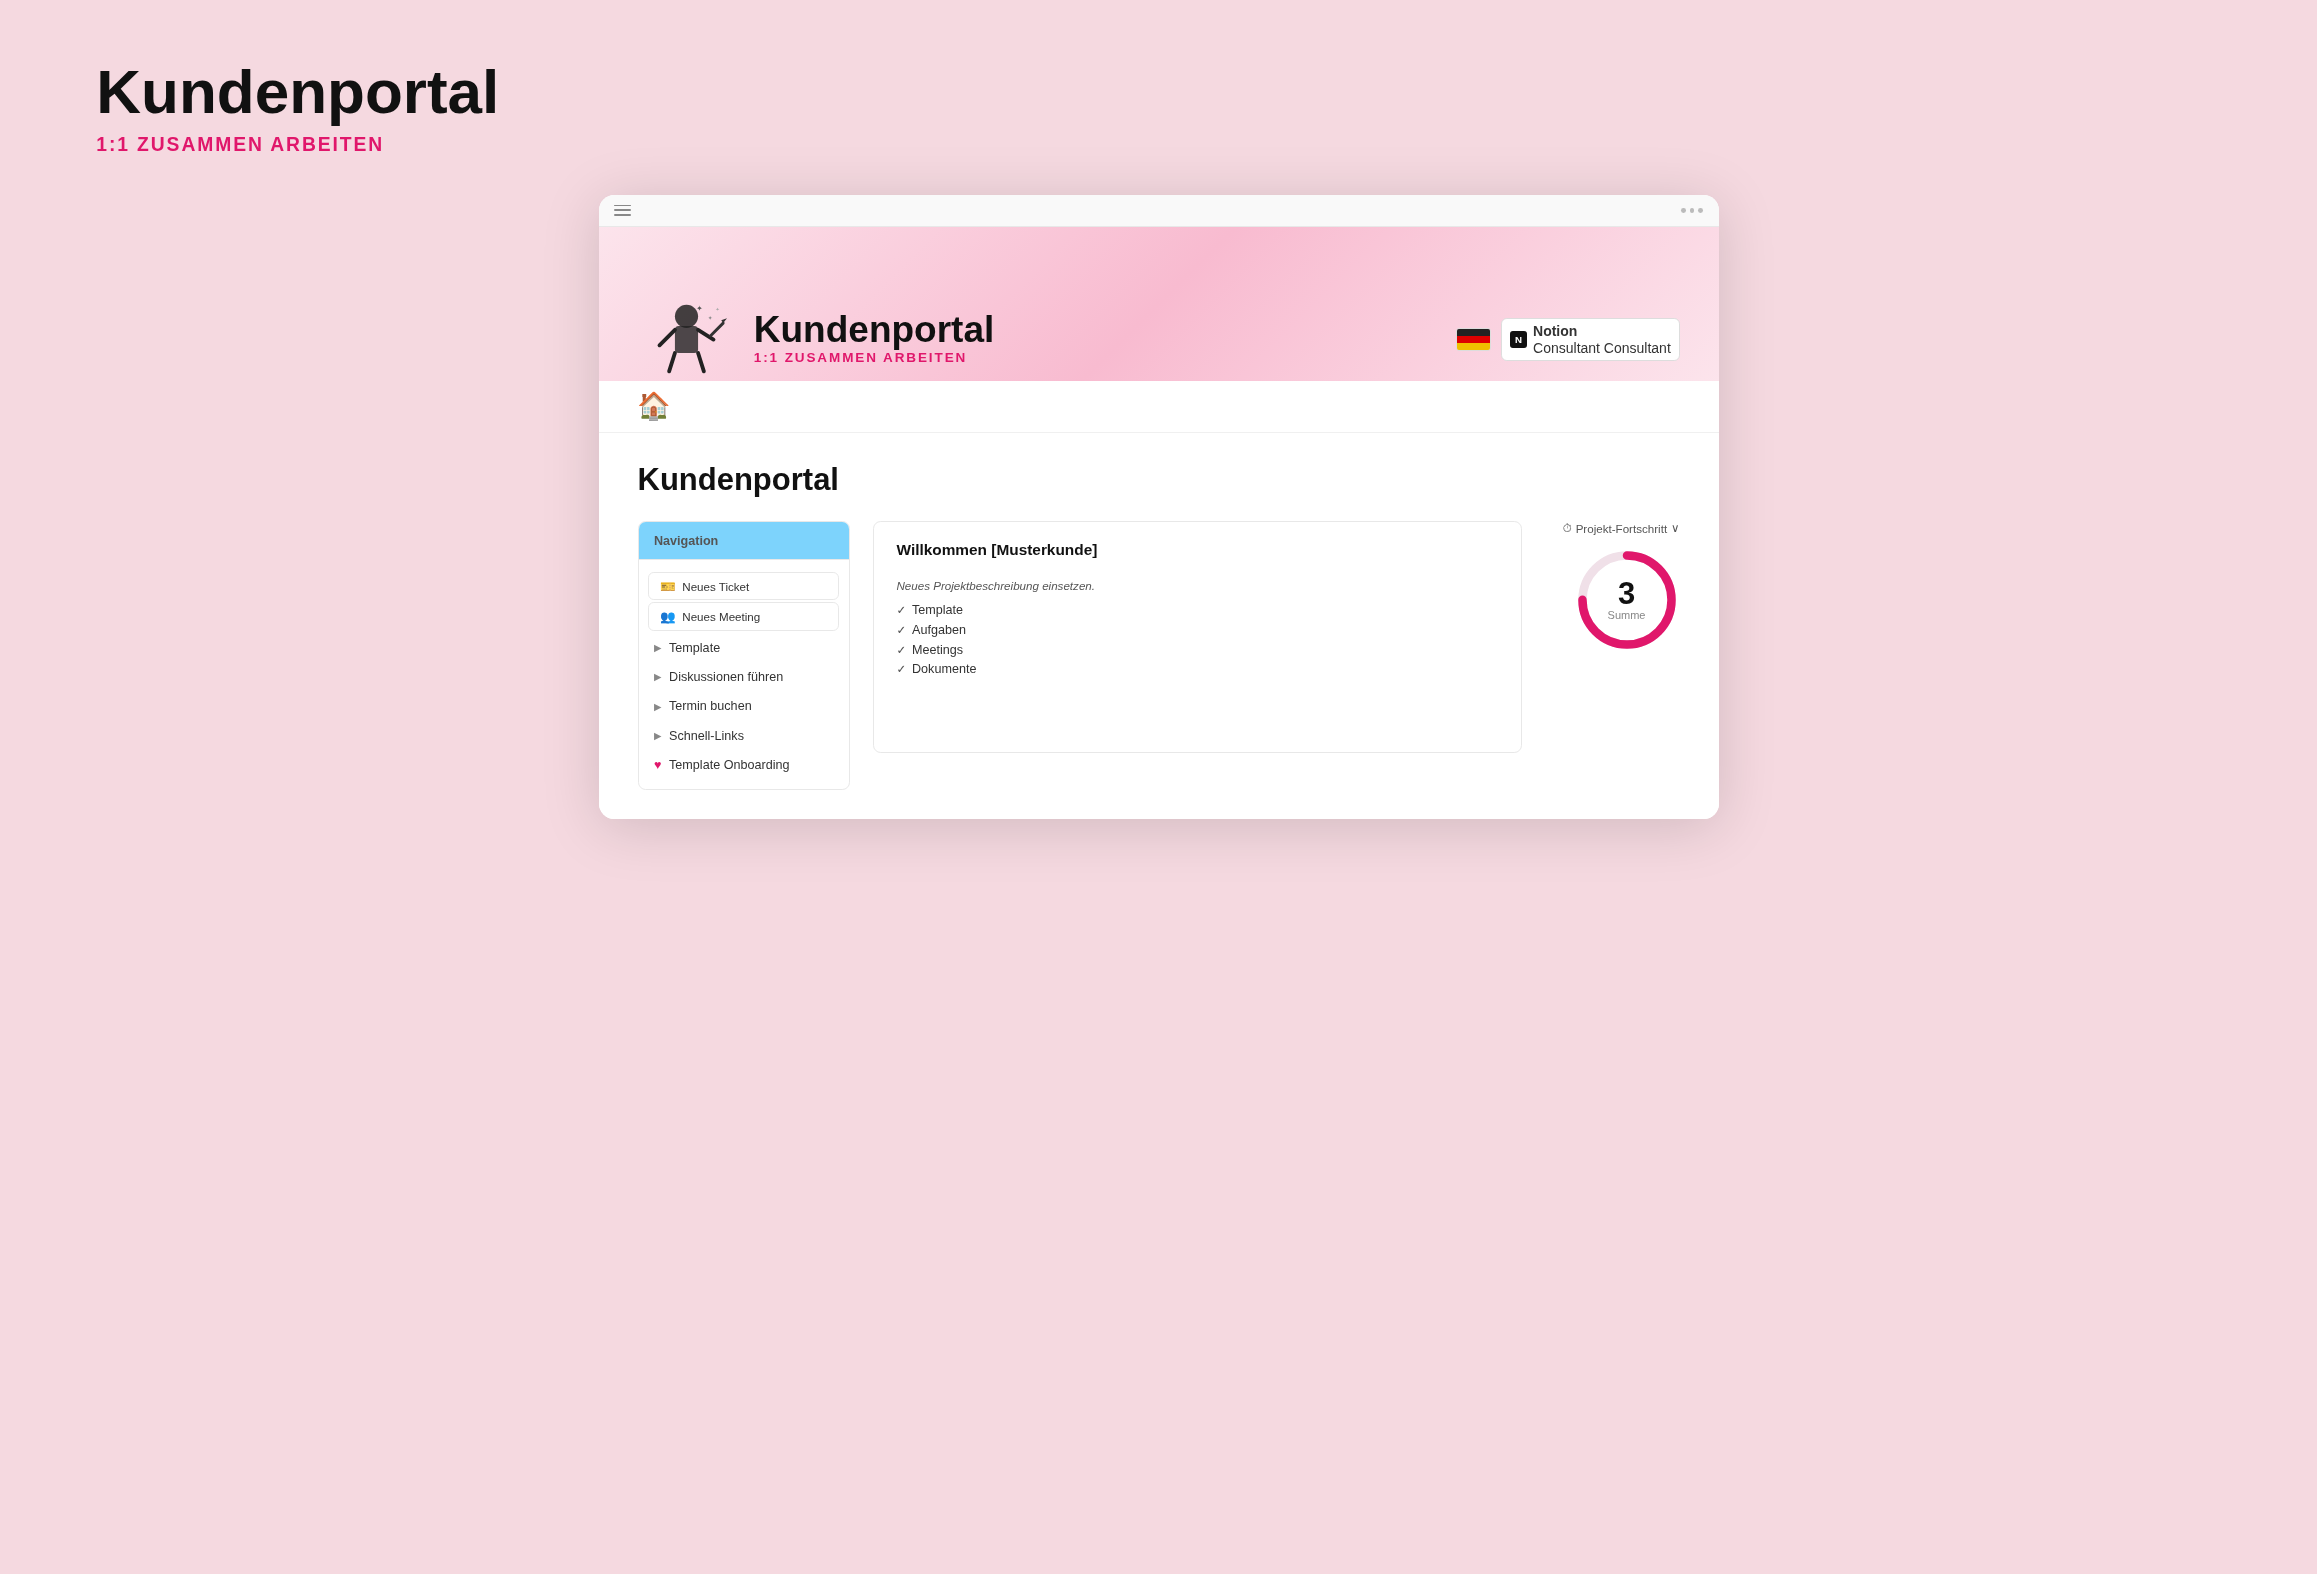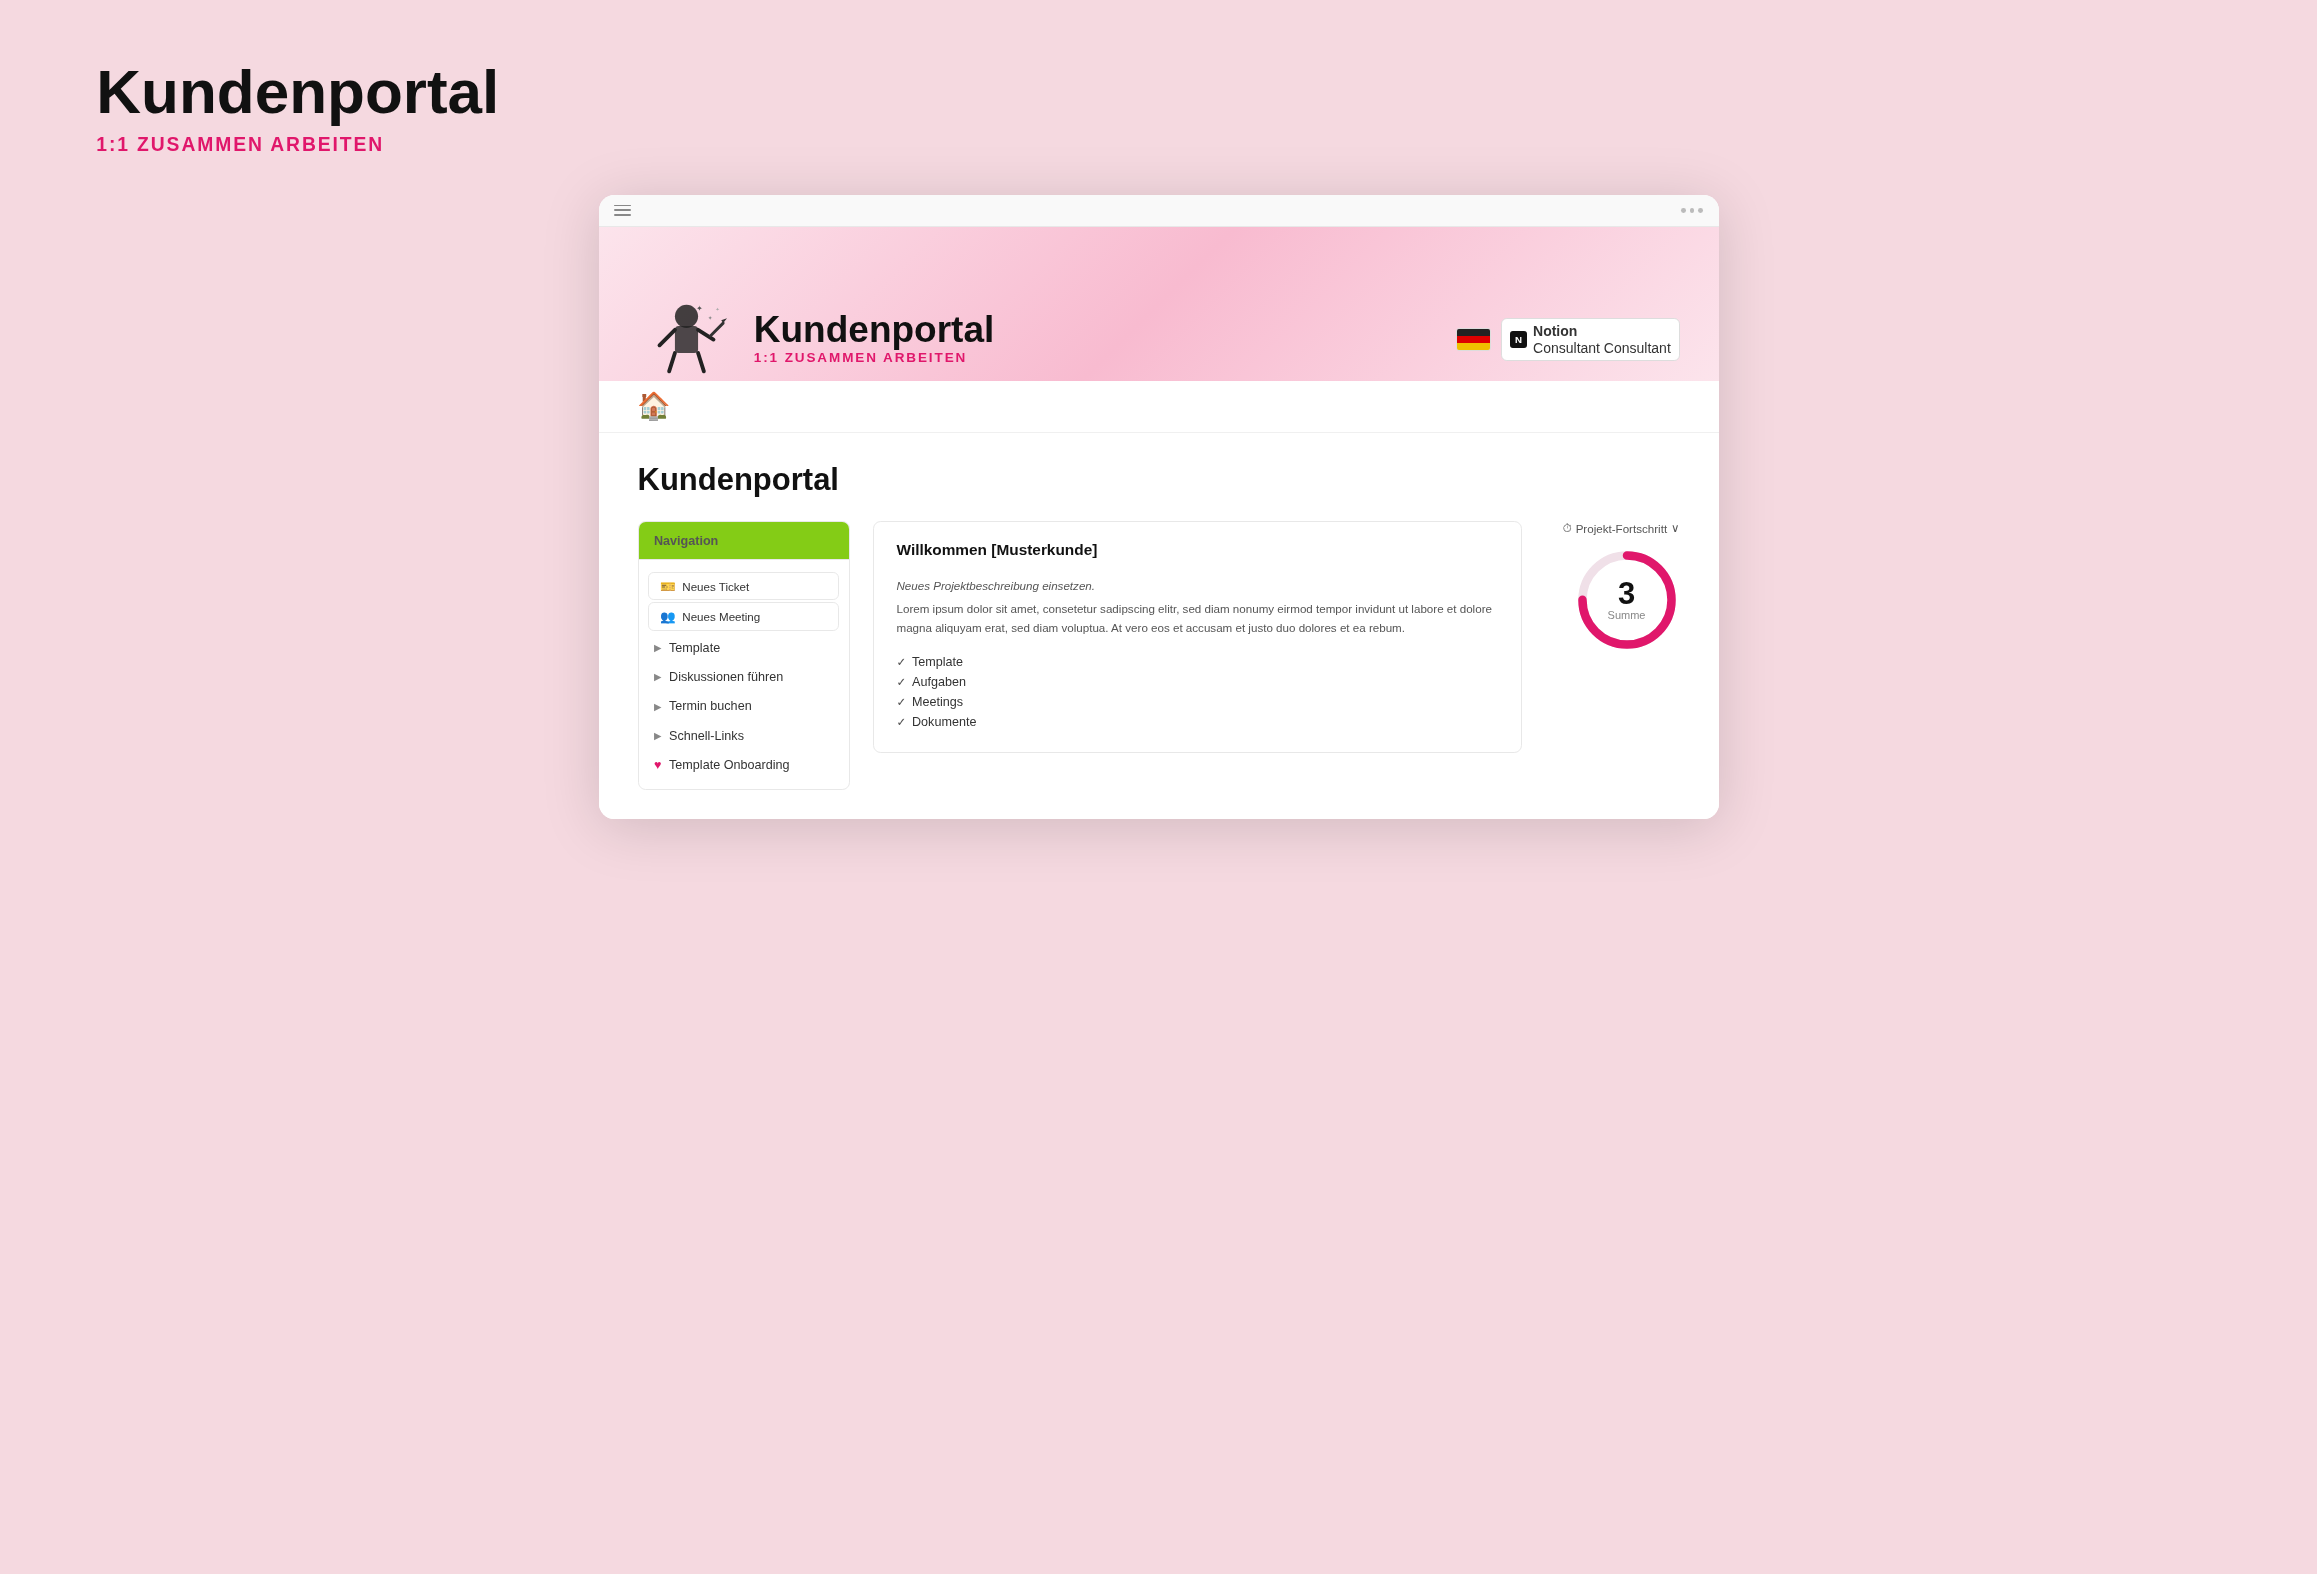--- a/index.html
+++ b/index.html
@@ -199,21 +199,21 @@
       border: 1px solid #e8e8e8;
       border-radius: 7.7px;
       overflow: hidden;
     }
     .nav-sidebar-header {
       padding: 11.6px 15.4px;
       font-size: 12.6px;
       font-weight: 600;
       color: #555;
       border-bottom: 1px solid #e8e8e8;
-      background: #84cc16;
+      background: #7dd3fc;
     }
     .nav-sidebar-body {
       padding: 9.7px 0;
     }
     .nav-item {
       padding: 7.7px 15.4px;
       display: flex;
       align-items: center;
       gap: 7.7px;
       font-size: 12.6px;
@@ -464,21 +464,20 @@
             <span class="nav-heart">♥</span>
             <span>Template Onboarding</span>
           </div>
 
         </div>
       </div>
 
       <div class="welcome-card">
         <div class="welcome-title">Willkommen [Musterkunde]</div>
         <div class="welcome-desc">Neues Projektbeschreibung einsetzen.</div>
-        <div class="welcome-text">Lorem ipsum dolor sit amet, consetetur sadipscing elitr, sed diam nonumy eirmod tempor invidunt ut labore et dolore magna aliquyam erat, sed diam voluptua. At vero eos et accusam et justo duo dolores et ea rebum.</div>
         <ul class="checklist">
           <li>
             <span class="check-mark">✓</span>
             <span>Template</span>
           </li>
           <li>
             <span class="check-mark">✓</span>
             <span>Aufgaben</span>
           </li>
           <li>

